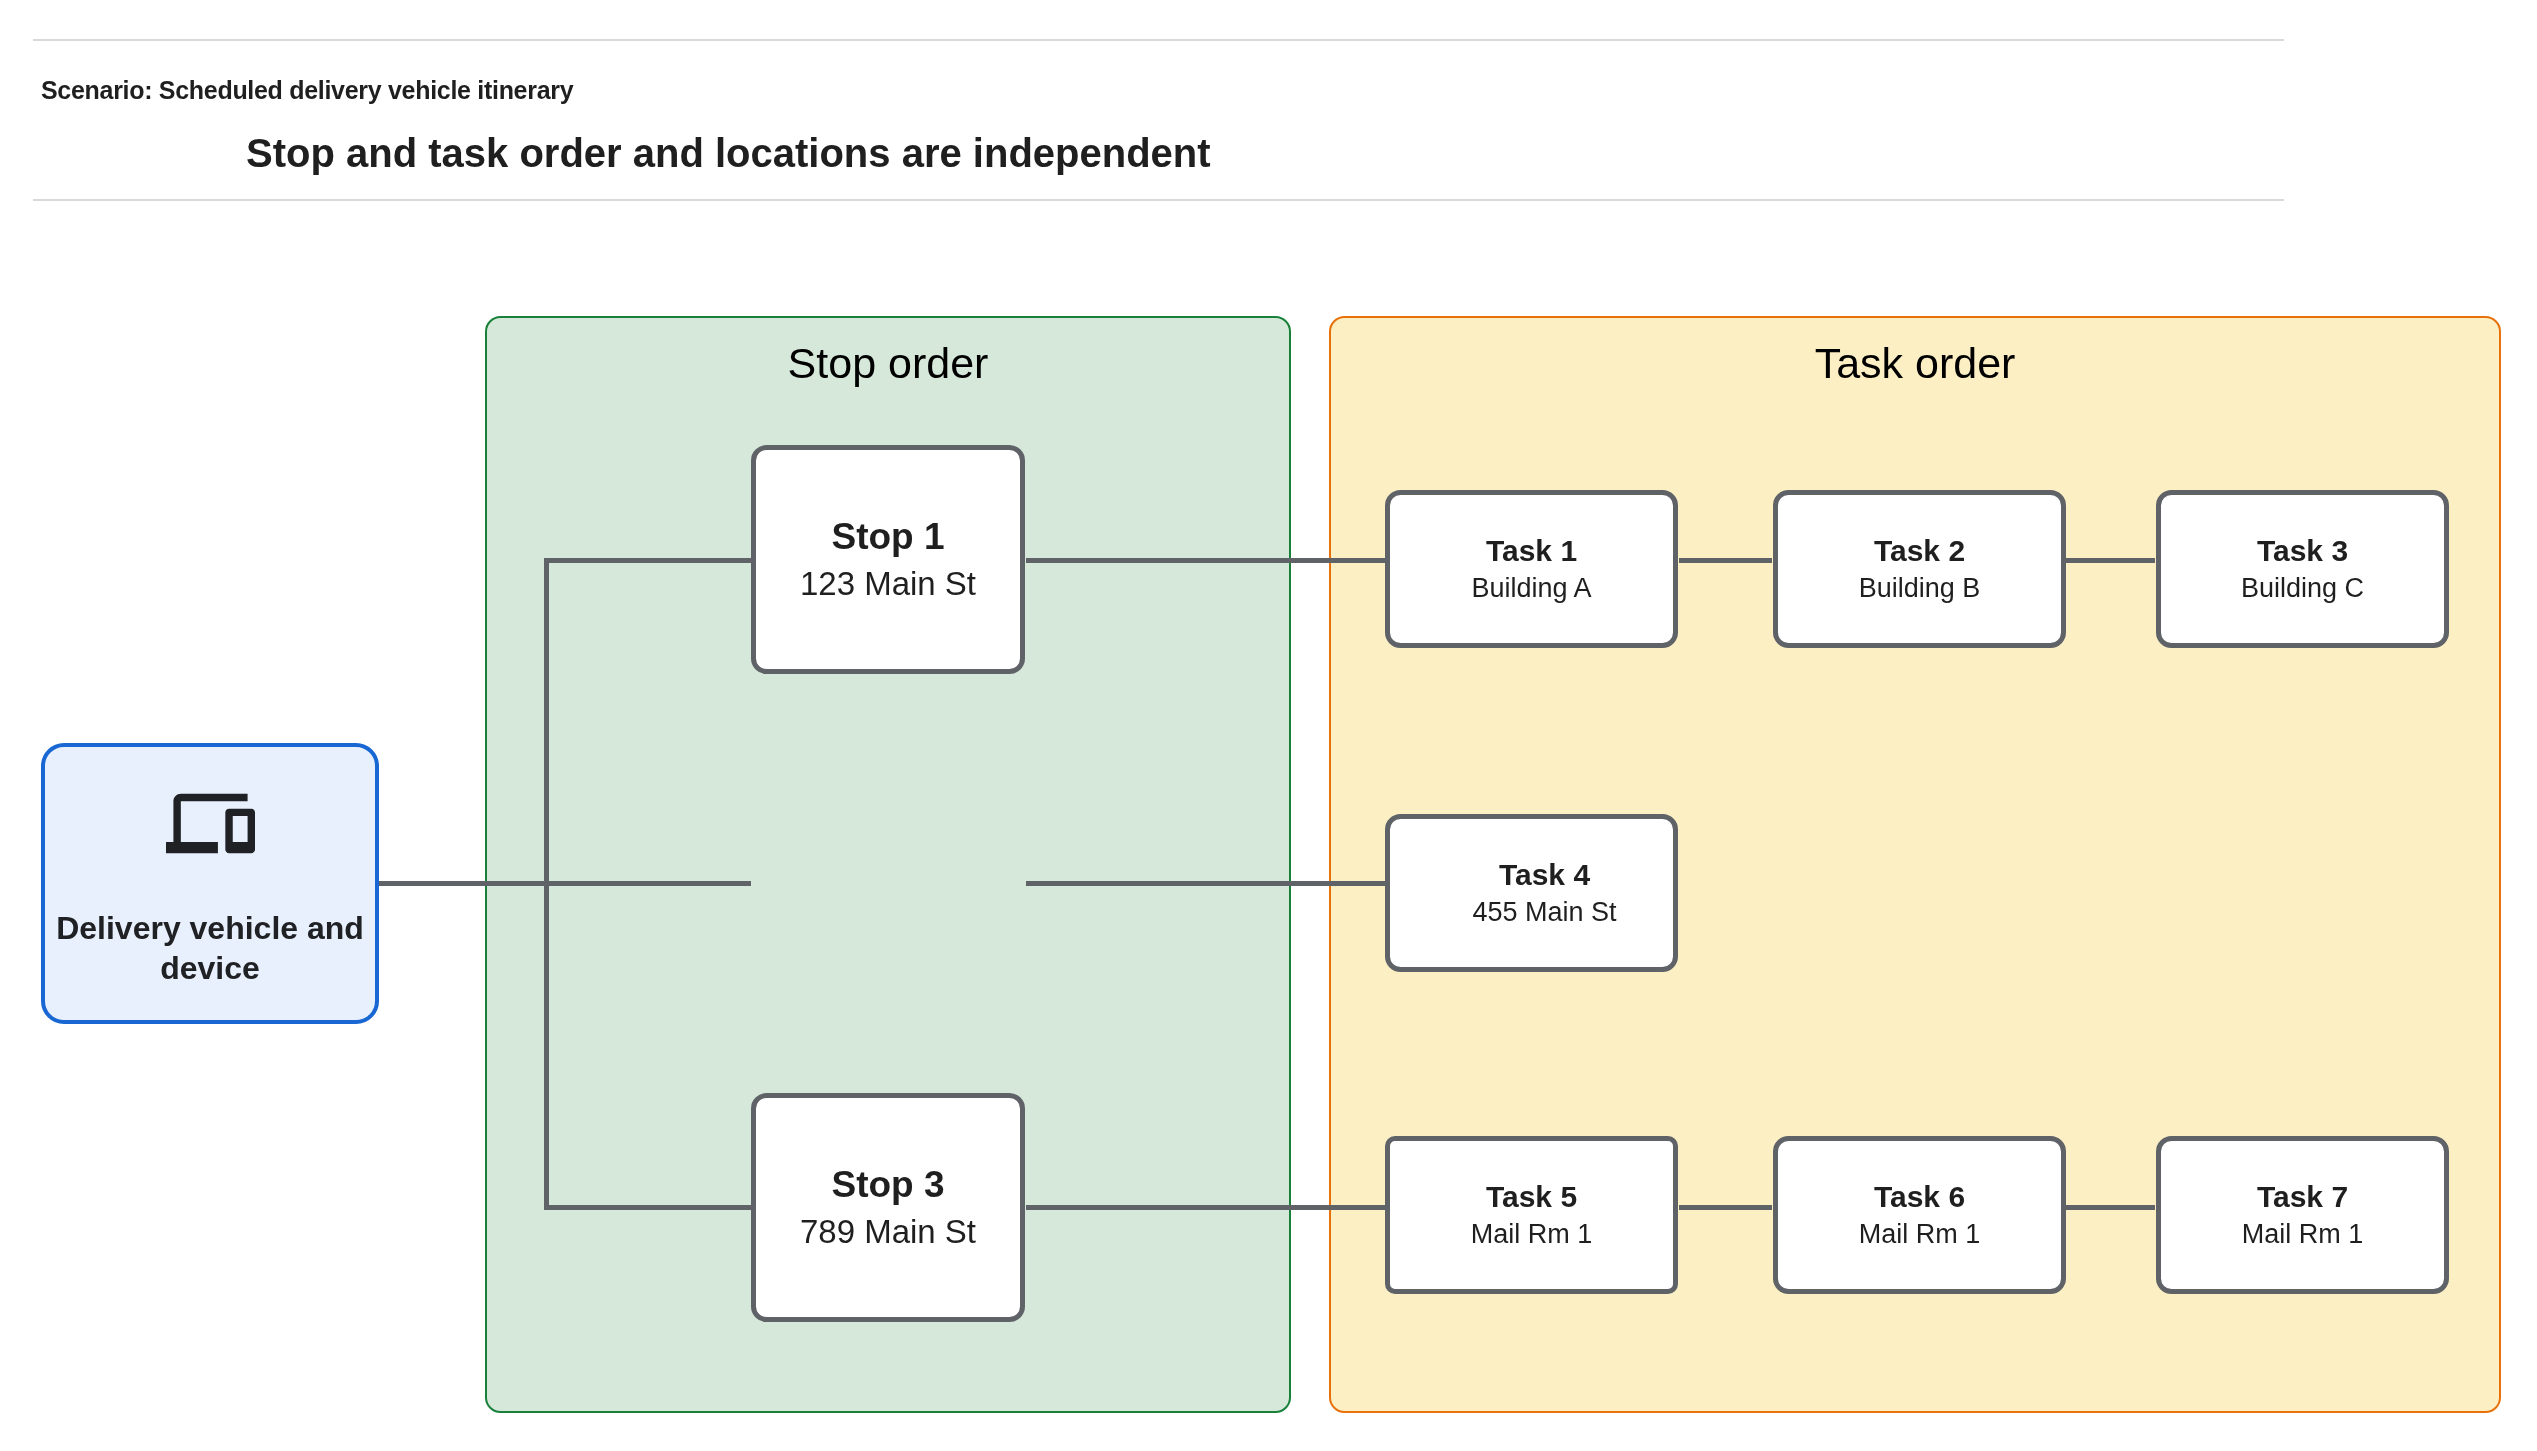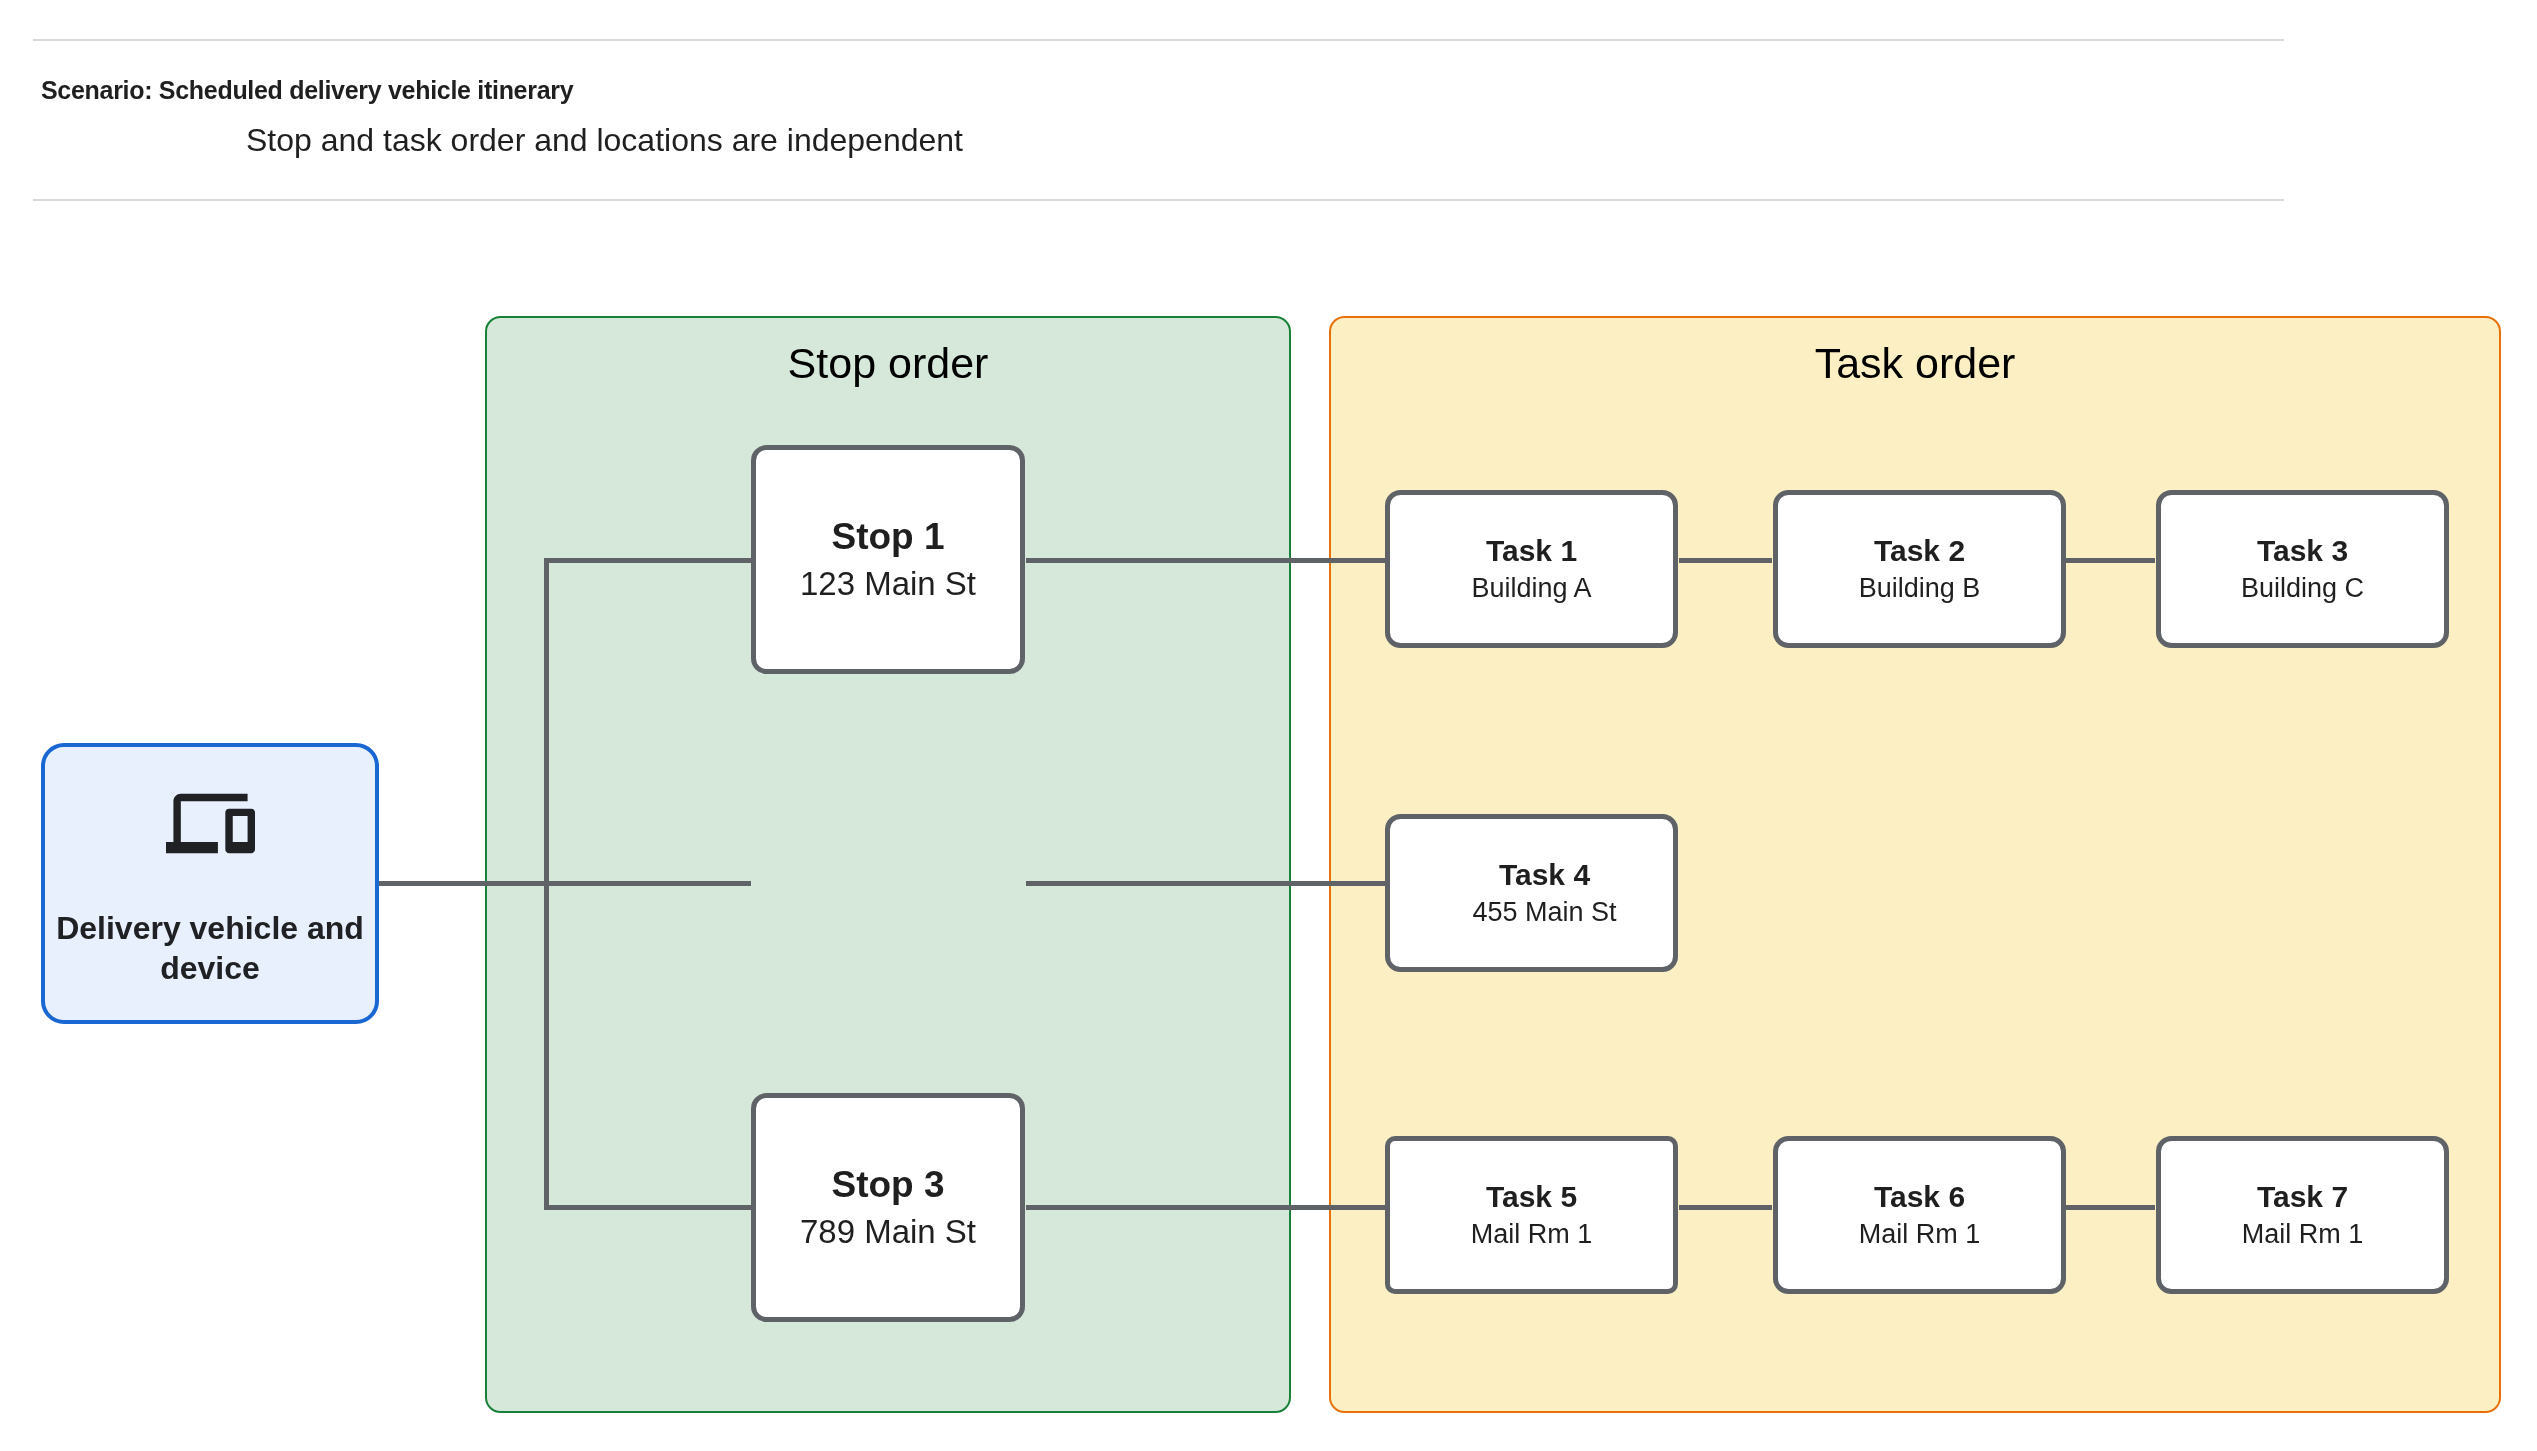--- a/index.html
+++ b/index.html
@@ -4,21 +4,21 @@
 <style>
   html,body{margin:0;padding:0;background:#ffffff;}
   .canvas{
     position:relative;width:2538px;height:1452px;overflow:hidden;
     font-family:"Liberation Sans",sans-serif;color:#1f1f1f;background:#ffffff;
   }
   .rule{position:absolute;height:1.9px;background:#d9d9d9;}
   .rule.top{left:33px;top:39px;width:2251px;}
   .rule.bottom{left:33px;top:199px;width:2251px;}
   .page-title{position:absolute;left:41px;top:76px;font-size:25px;font-weight:bold;letter-spacing:-0.3px;}
-  .page-subtitle{position:absolute;left:246px;top:122px;font-size:32px;font-weight:normal;}
+  .page-subtitle{position:absolute;left:246px;top:131px;font-size:40px;font-weight:bold;}
 
   .panel{position:absolute;top:316px;height:1097px;border-radius:15.5px;box-sizing:border-box;}
   .panel.stop{left:485px;width:806px;background:#d5e8da;border:2.9px solid #188038;}
   .panel.task{left:1329px;width:1172px;background:#fcefc4;border:2.9px solid #e8710a;}
   .panel-title{position:absolute;top:21.3px;left:0;width:100%;text-align:center;font-size:43px;font-weight:normal;color:#000;}
 
   .connector{position:absolute;background:#5f6368;z-index:2;}
   .connector.h{height:4.8px;}
   .connector.v{width:4.8px;}
 

